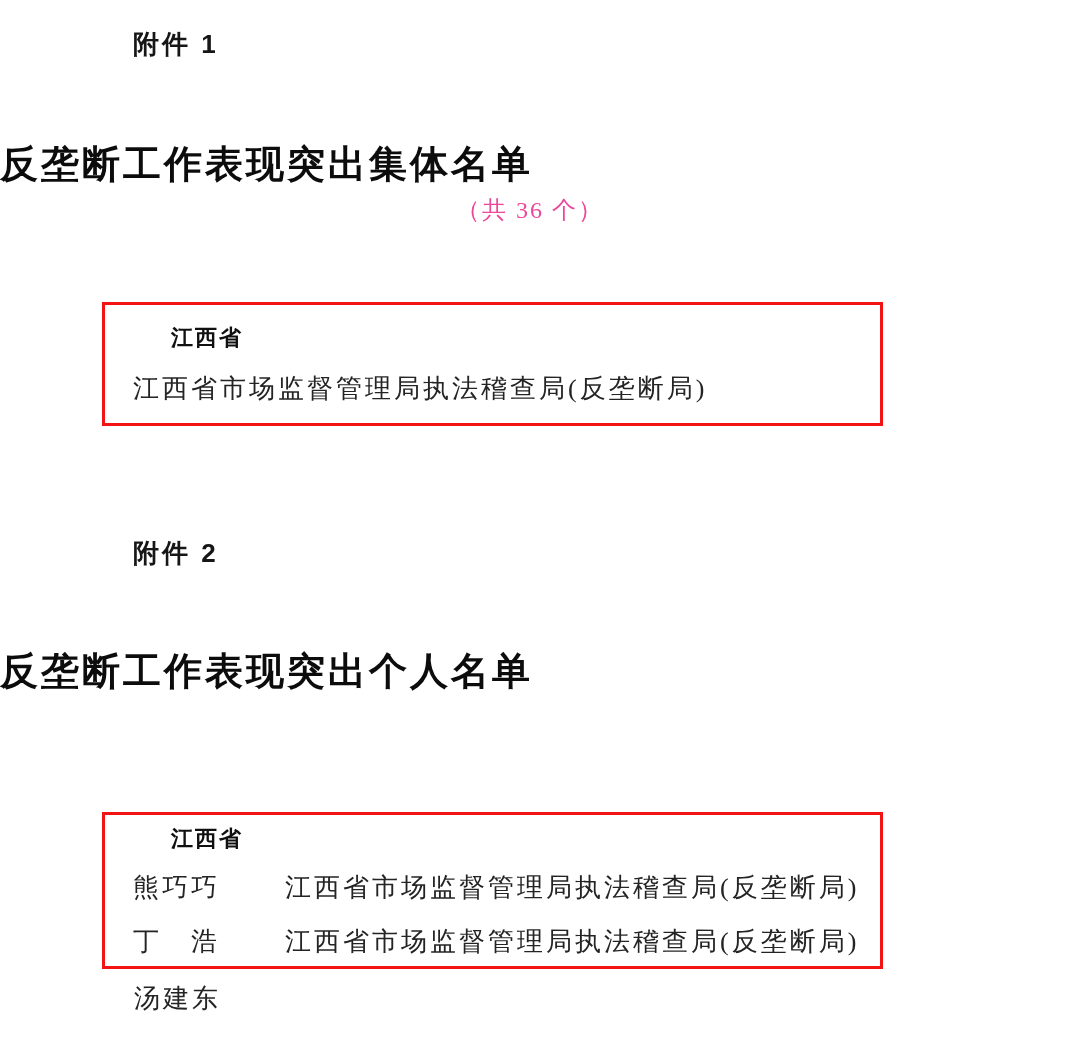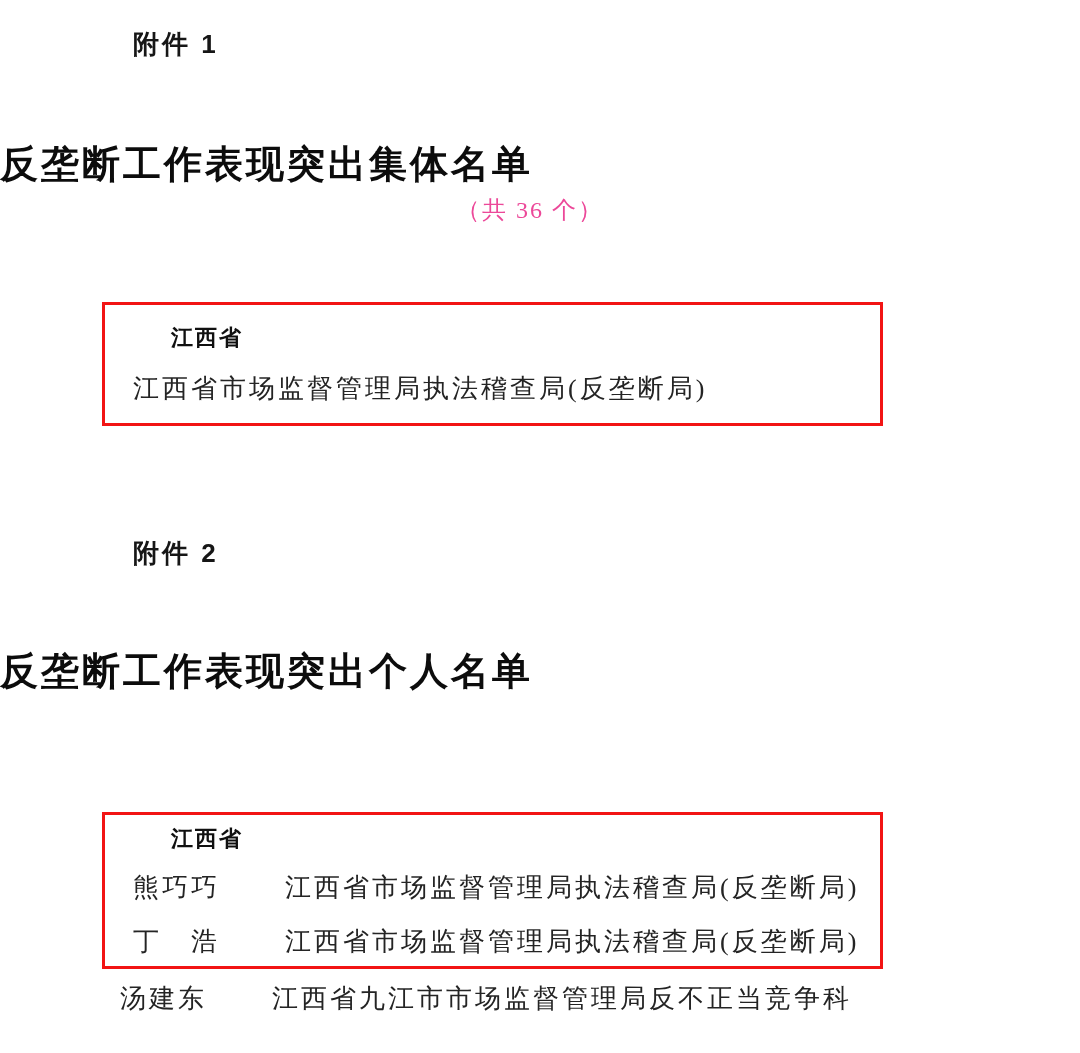--- a/index.html
+++ b/index.html
@@ -98,21 +98,21 @@
     white-space: nowrap;
     gap: 40px;
   }
   .person-row .person-name {
     display: inline-block;
     width: 112px;
     flex: 0 0 112px;
   }
   #person-row-0 { left: 28px; top: 55px; }
   #person-row-1 { left: 28px; top: 109px; }
-  #person-row-2 { left: 120px; top: 981px; }
+  #person-row-2 { left: 134px; top: 981px; }
 </style>
 </head>
 <body>
 
 <div class="page">
 
   <div class="att-label" id="att1-label">附件 1</div>
 
   <h1 class="doc-title" id="title1">反垄断工作表现突出集体名单</h1>
 
@@ -137,16 +137,15 @@
     </div>
 
     <div class="person-row" id="person-row-1">
       <span class="person-name">丁　浩</span>
       <span class="person-org">江西省市场监督管理局执法稽查局(反垄断局)</span>
     </div>
   </div>
 
   <div class="person-row" id="person-row-2">
     <span class="person-name">汤建东</span>
-    <span class="person-org">江西省九江市市场监督管理局反不正当竞争科</span>
   </div>
 
 </div>
 
 </body></html>

